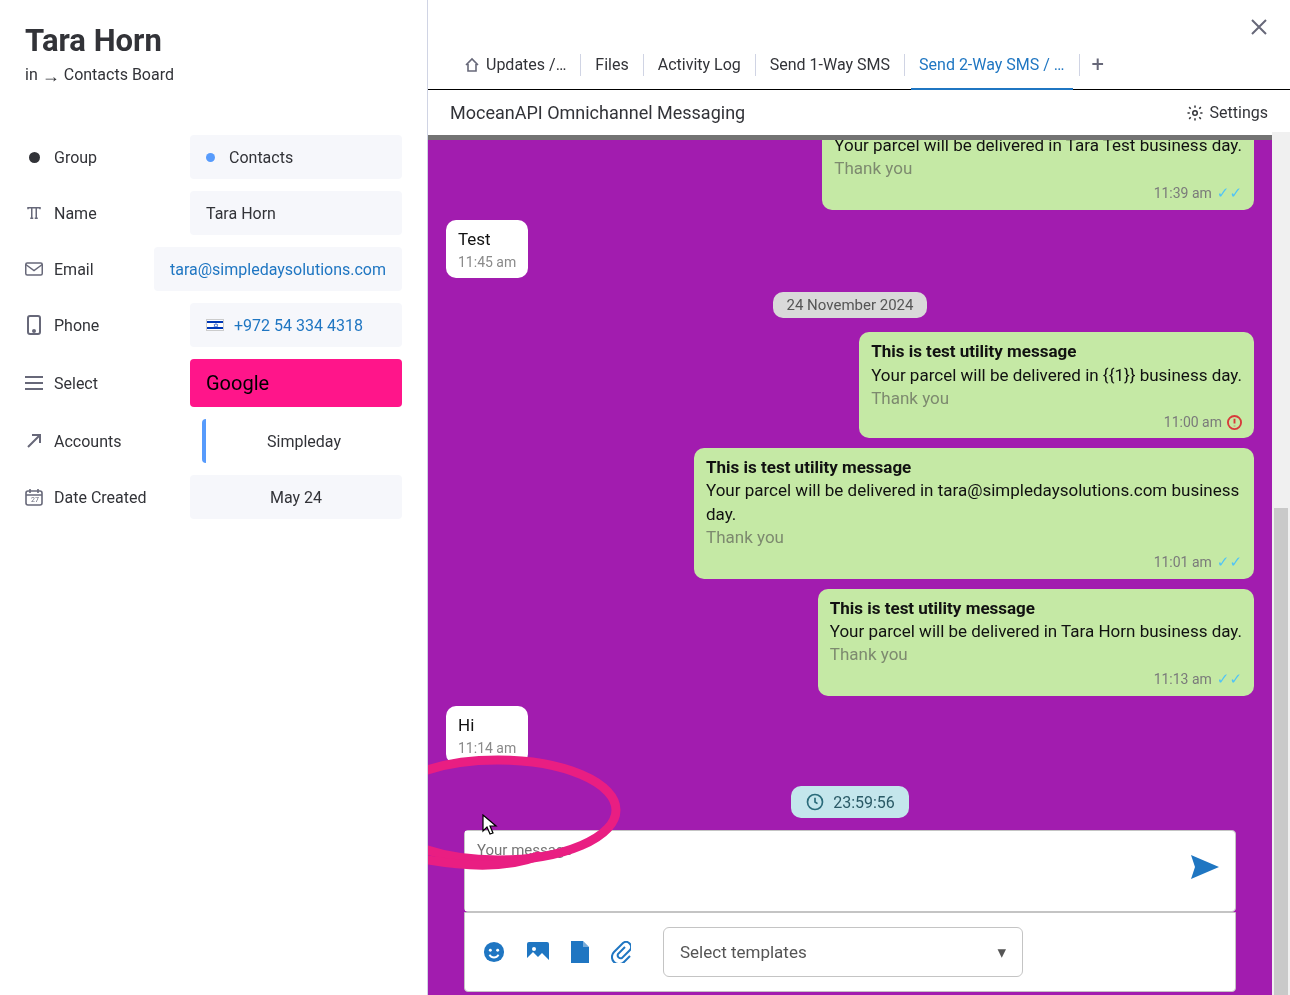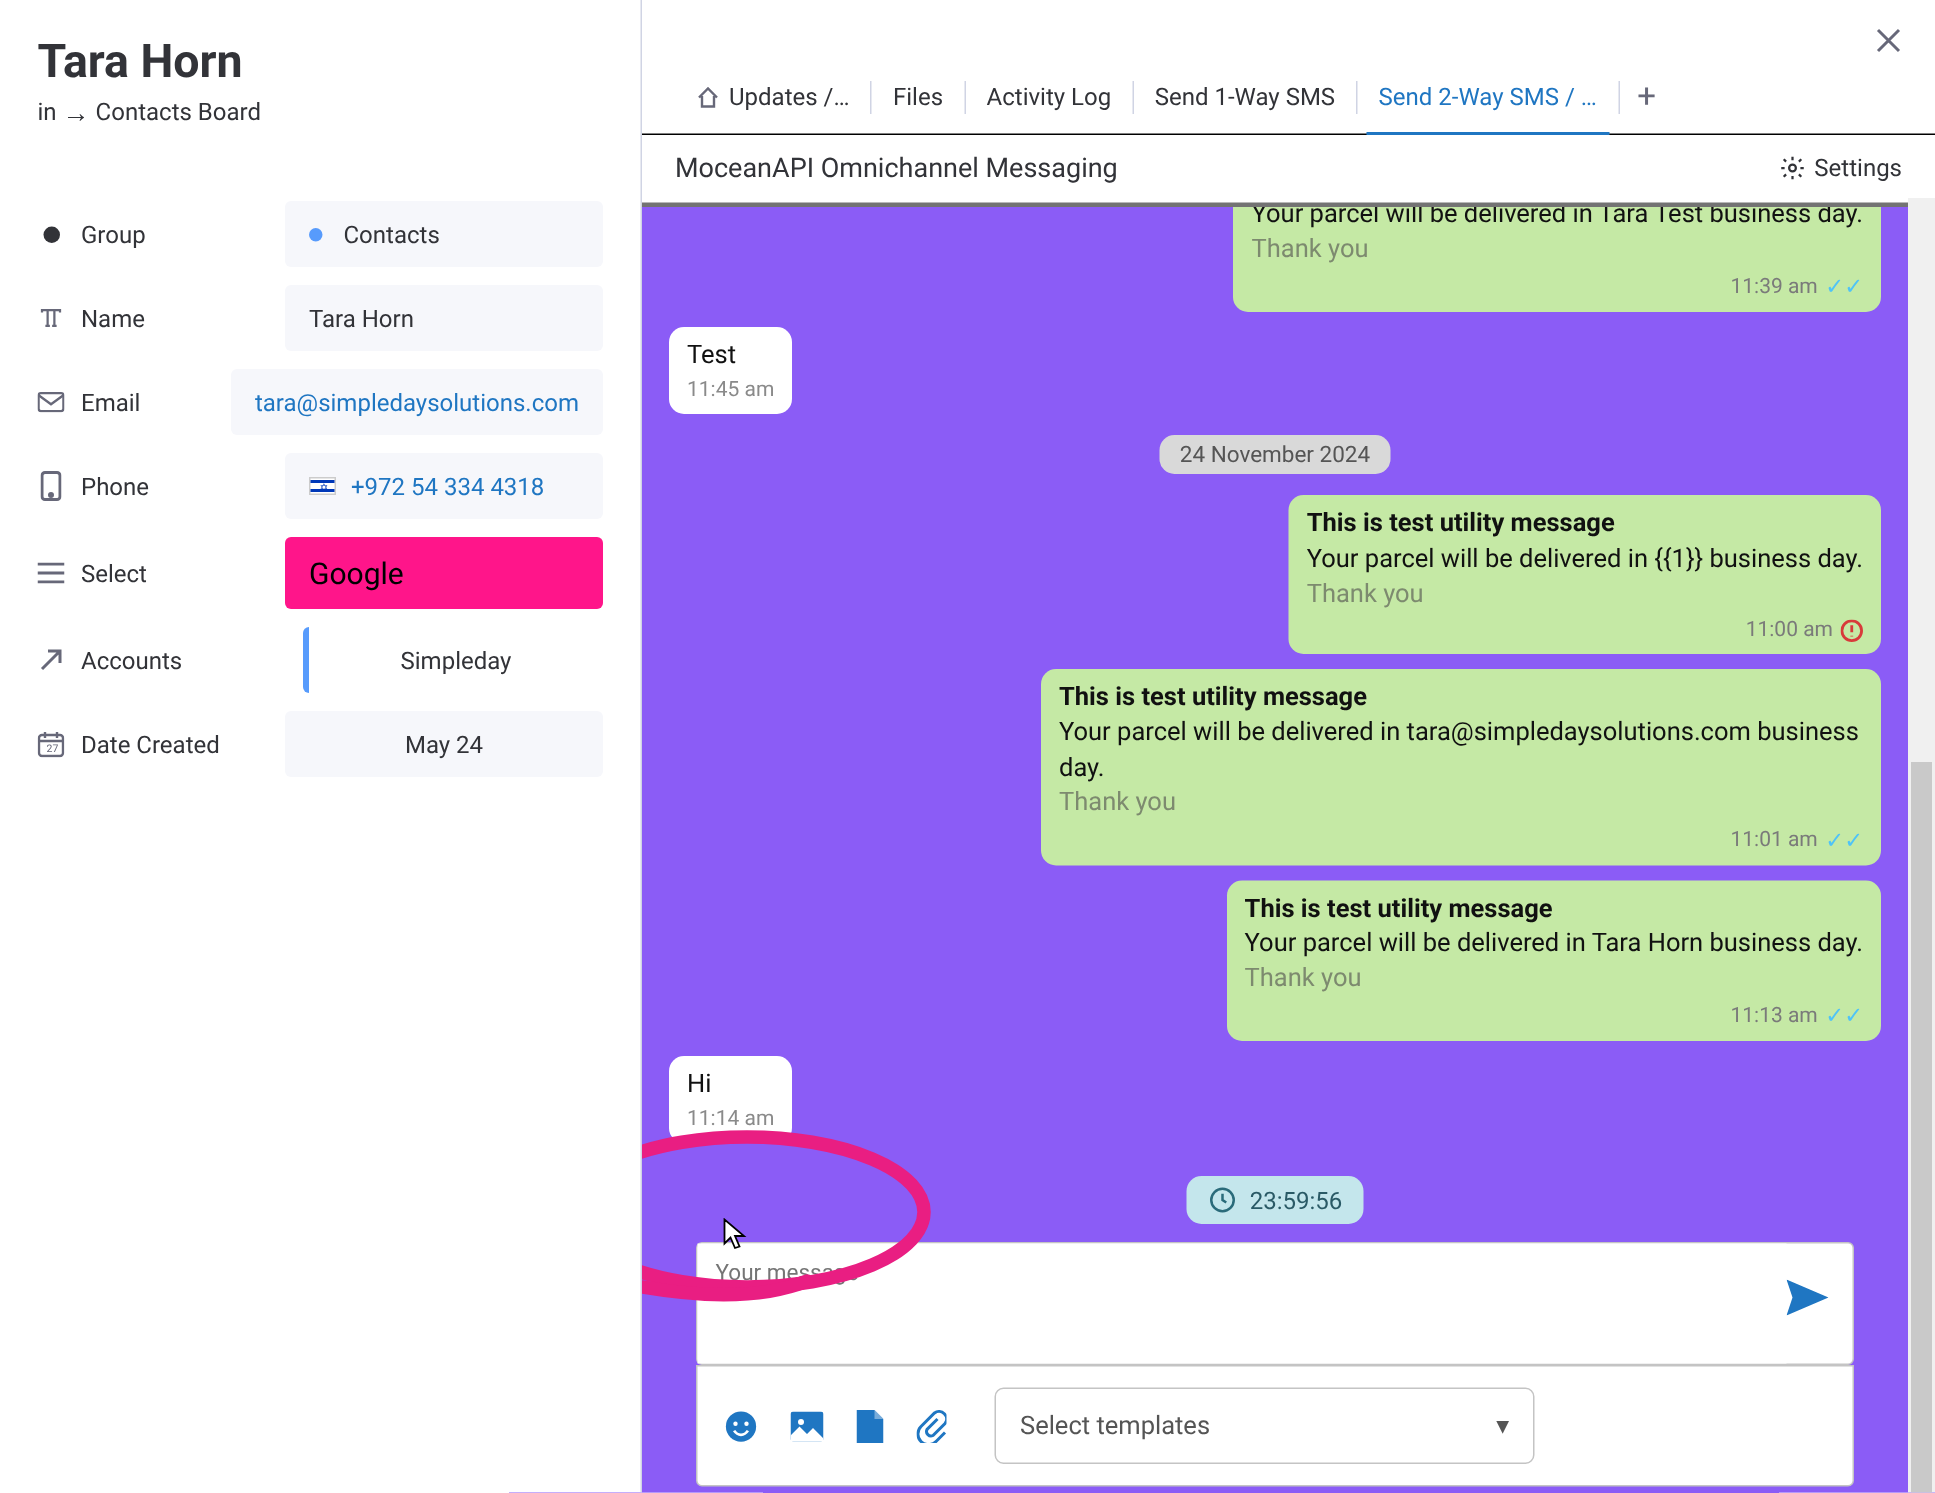--- a/index.html
+++ b/index.html
@@ -128,28 +128,28 @@
   }
   .tab-sep { width:1px; height:22px; background:#d0d4e4; }
   .tab.active { color: #1f76c2; }
   .tab.active::after {
     content:""; position:absolute; left:6px; right:6px; bottom:-1px; height:2px; background:#1f76c2;
   }
   .tab .home-icon { margin-right:6px; }
   .add-tab { font-size:22px; color:#676879; padding:0 12px; cursor:pointer; }
 
   .sub-header {
-    display:flex; align-items:flex-start; justify-content:space-between;
-    padding: 12px 22px; border-bottom:3px solid #737373;
+    display:flex; align-items:center; justify-content:space-between;
+    padding: 12px 22px; border-bottom:5px solid #737373;
   }
   .sub-header-title { font-size:18px; color:#323338; }
   .settings-btn { display:flex; align-items:center; gap:6px; font-size:16px; color:#323338; cursor:pointer; }
 
   .chat-container {
-    flex:1; background:#8b5cf6; position:relative; overflow:hidden;
+    flex:1; background:#a21caf; position:relative; overflow:hidden;
     display:flex;
   }
   .chat-scroll {
     flex:1; overflow-y:auto; padding:10px 18px 20px 18px; position:relative;
   }
   .scrollbar-bg { width:18px; background:#efefef; border-left:1px solid #d8d8d8; position:relative; }
   .scrollbar-thumb { position:absolute; right:2px; width:14px; background:#b9b9b9; border-radius:2px; }
 
   .msg-row { display:flex; margin-bottom:10px; }
   .msg-row.out { justify-content:flex-end; }

